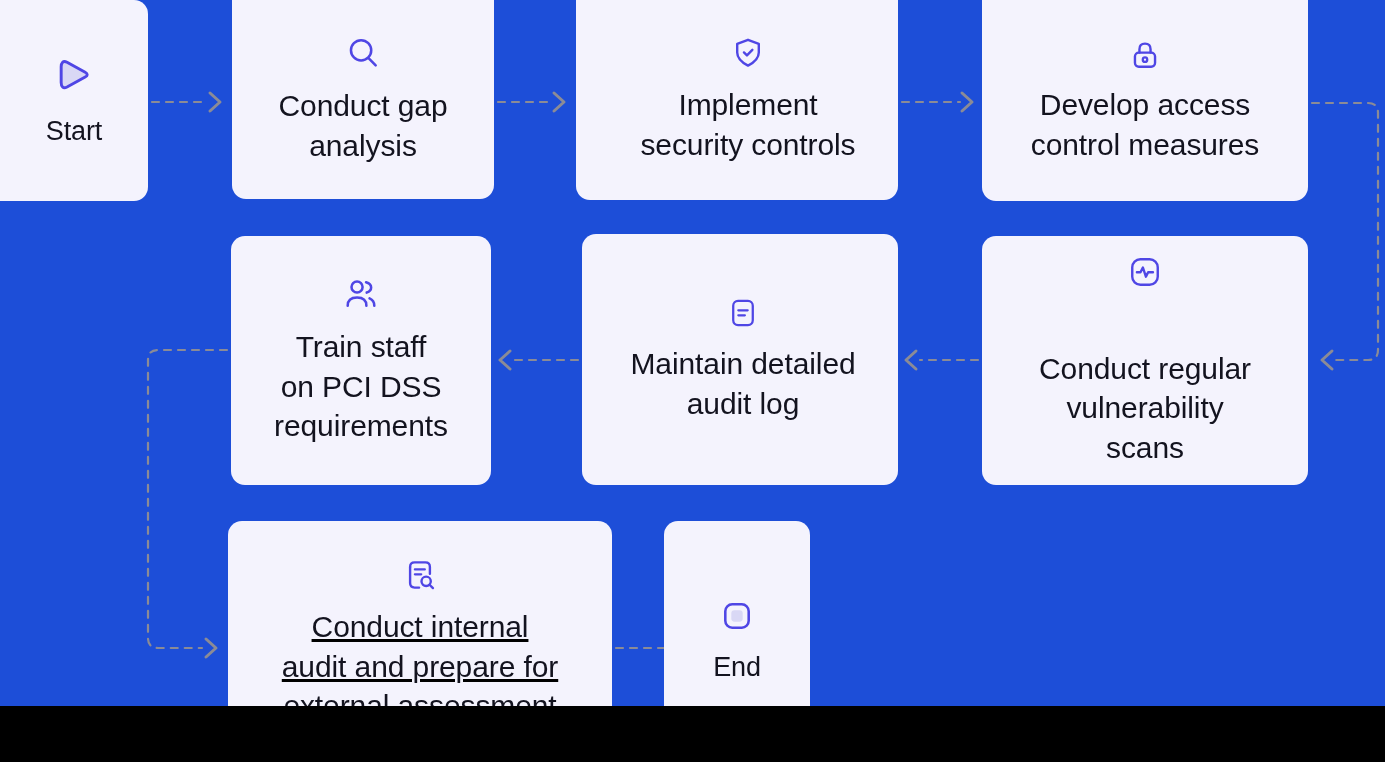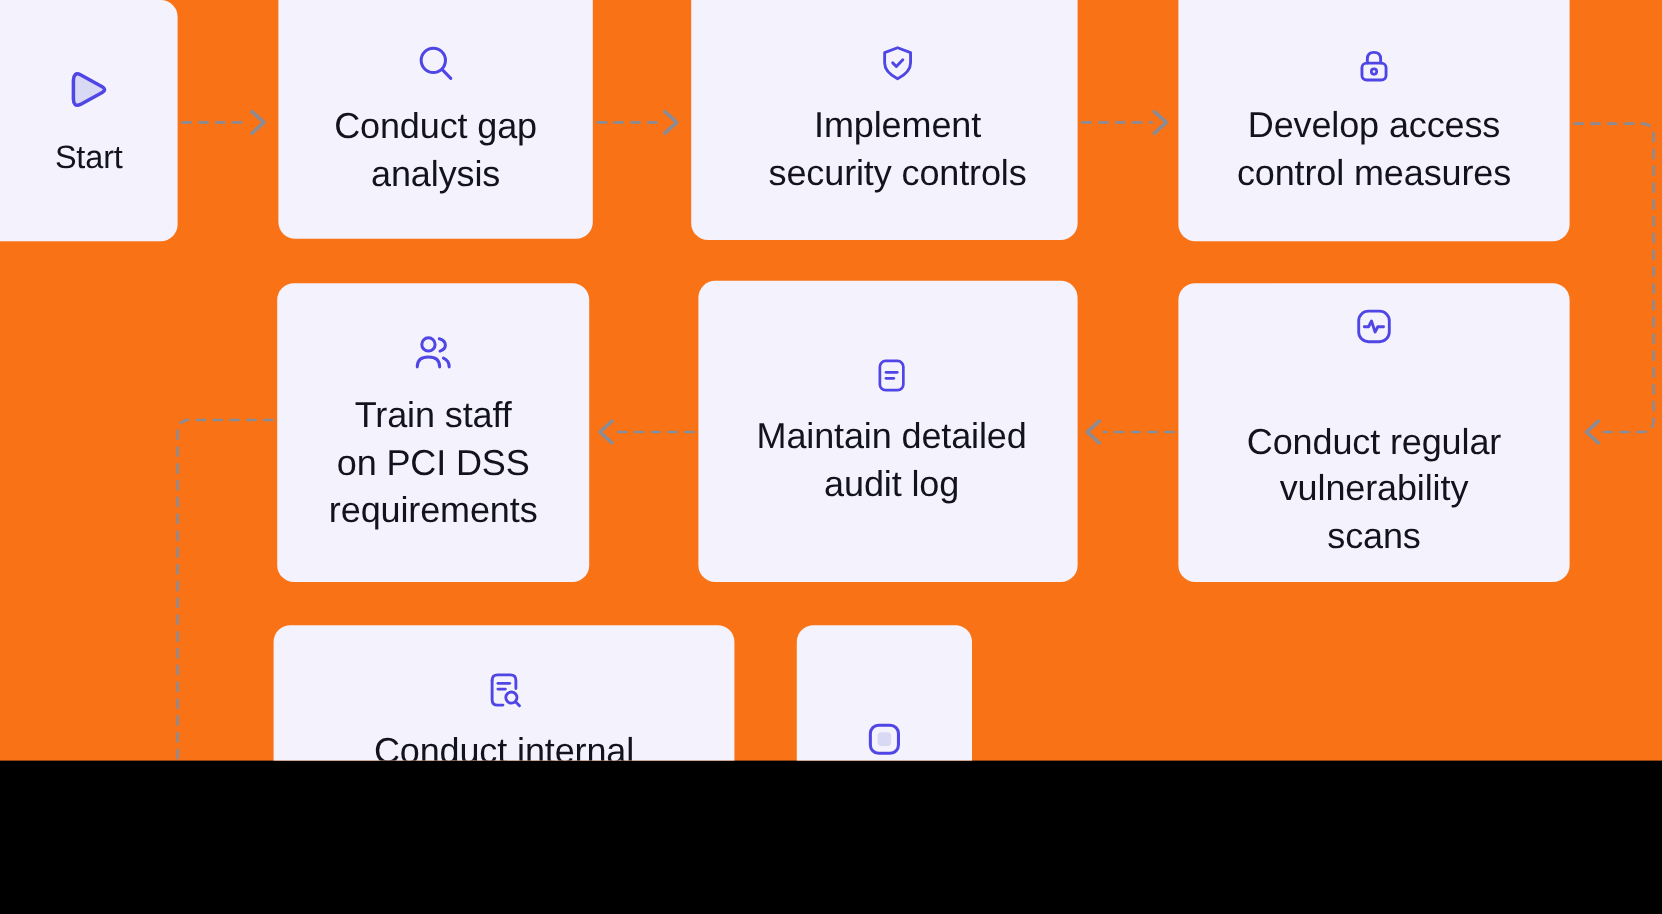--- a/index.html
+++ b/index.html
@@ -8,22 +8,22 @@
     padding: 0;
     background: #000000;
   }
   body {
     font-family: "Liberation Sans", "DejaVu Sans", sans-serif;
     -webkit-font-smoothing: antialiased;
   }
   #flow-canvas {
     position: relative;
     width: 1385px;
-    height: 634px;
-    background: #f97316;
+    height: 706px;
+    background: #1d4ed8;
     overflow: hidden;
   }
   #connector-layer {
     position: absolute;
     left: 0;
     top: 0;
     width: 1385px;
     height: 762px;
     pointer-events: none;
   }
@@ -181,21 +181,21 @@
       <svg width="36" height="36" viewBox="0 0 24 24" fill="none" xmlns="http://www.w3.org/2000/svg">
         <rect x="3.5" y="3.5" width="17" height="17" rx="5.4" stroke="#4f46e5" stroke-width="1.6"></rect>
         <path d="M6.6 12.2 H 9 L 10.6 9 L 12.6 15.1 L 14.1 12.2 H 17.3" stroke="#4f46e5" stroke-width="1.6" stroke-linecap="round" stroke-linejoin="round"></path>
       </svg>
     </span>
     <span class="node-label">Conduct regular
 vulnerability
 scans</span>
   </div>
 
-  <div class="node-card" style="left:228px; top:521px; width:384px; height:241px; border-radius:14px 14px 0 0;">
+  <div class="node-card" style="left:228px; top:521px; width:384px; height:241px; border-radius:14px 14px 0 0;text-decoration:underline;">
     <span class="node-icon" style="margin-bottom:14px;">
       <svg width="36" height="36" viewBox="0 0 24 24" fill="none" xmlns="http://www.w3.org/2000/svg">
         <path d="M5.4 6.6 Q5.4 3.6 8.4 3.6 H 15.6 Q18.6 3.6 18.6 6.6 V 11.2" stroke="#4f46e5" stroke-width="1.6" stroke-linecap="round"></path>
         <path d="M5.4 6.6 V 17.4 Q5.4 20.4 8.4 20.4 H 11.4" stroke="#4f46e5" stroke-width="1.6" stroke-linecap="round"></path>
         <path d="M8.6 8.3 H 15.2" stroke="#4f46e5" stroke-width="1.5" stroke-linecap="round"></path>
         <path d="M8.6 11.5 H 12.8" stroke="#4f46e5" stroke-width="1.5" stroke-linecap="round"></path>
         <circle cx="16.1" cy="16.2" r="3.1" stroke="#4f46e5" stroke-width="1.6"></circle>
         <path d="M18.4 18.5 L 20.6 20.7" stroke="#4f46e5" stroke-width="1.6" stroke-linecap="round"></path>
       </svg>
     </span>

